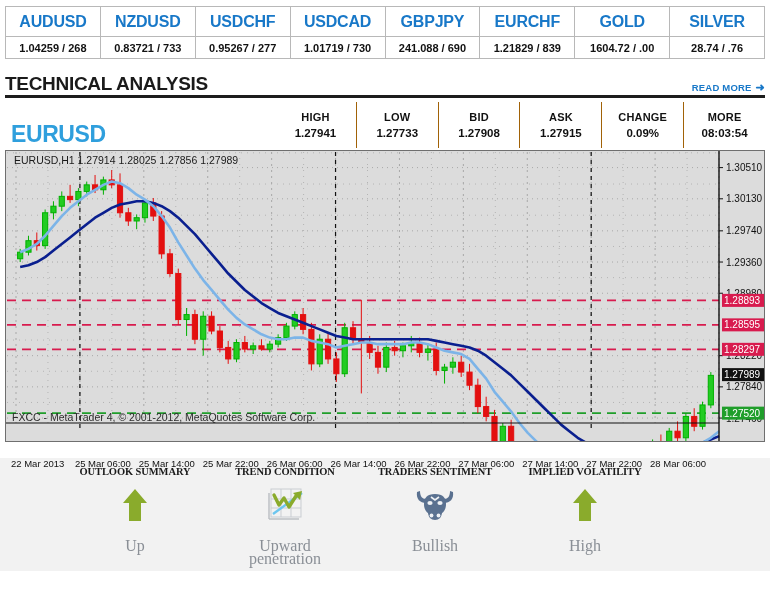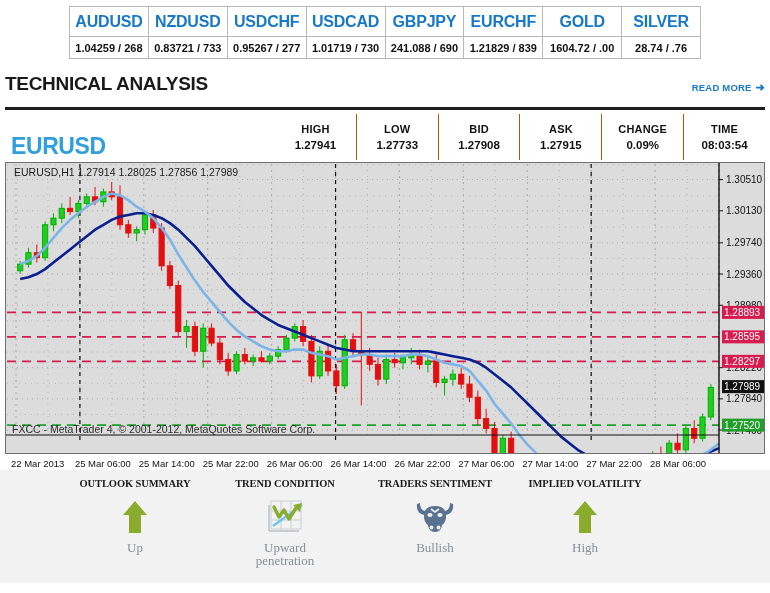--- a/index.html
+++ b/index.html
@@ -8,21 +8,21 @@
     width: 770px;
     height: 593px;
     background: #ffffff;
     font-family: "Liberation Sans", sans-serif;
     color: #1a1a1a;
     overflow: hidden;
   }
 
   
   .ticker {
-    width: 632px;
+    width: 760px;
     margin: 6px auto 0 auto;
     border-collapse: collapse;
     table-layout: fixed;
   }
   .ticker td {
     border: 1px solid #b8b8b8;
     text-align: center;
     padding: 0;
   }
   .ticker .sym {
@@ -40,21 +40,21 @@
   }
 
   
   .ta-band {
     width: 760px;
     margin: 14px auto 0 auto;
     display: flex;
     align-items: flex-end;
     justify-content: space-between;
     border-bottom: 3px solid #1d1d1d;
-    padding-bottom: 12px;
+    padding-bottom: 0;
   }
   .ta-title {
     font-size: 19px;
     font-weight: bold;
     letter-spacing: -0.3px;
     color: #1a1a1a;
   }
   .read-more {
     display: flex;
     align-items: center;
@@ -139,24 +139,24 @@
     white-space: nowrap;
   }
   .ind-icon {
     height: 44px;
     display: flex;
     align-items: center;
     justify-content: center;
     margin-top: 6px;
   }
   .ind-val {
-    font-size: 13px;
+    font-size: 16px;
     color: #8a8f96;
     line-height: 13px;
-    margin-top: 2px;
+    margin-top: 12px;
   }
 </style>
 </head>
 <body>
 
 <table class="ticker">
   <tbody>
       <tr>
     <td class="sym">AUDUSD</td>
     <td class="sym">NZDUSD</td>
@@ -205,21 +205,21 @@
     </div>
     <div class="stat">
       <div class="lbl">ASK</div>
       <div class="num">1.27915</div>
     </div>
     <div class="stat">
       <div class="lbl">CHANGE</div>
       <div class="num">0.09%</div>
     </div>
     <div class="stat">
-      <div class="lbl">TIME</div>
+      <div class="lbl">MORE</div>
       <div class="num">08:03:54</div>
     </div>
   </div>
 </div>
 
 <div class="chart-wrap">
   <svg class="chart-svg" id="chart" width="758" height="290" viewBox="0 0 758 290">
       <rect x="0" y="0" width="758" height="290" fill="#dcdcdc"></rect>
       <rect x="713" y="0" width="45" height="290" fill="#dcdcdc"></rect>
       <line x1="1" y1="16.603030303030437" x2="713" y2="16.603030303030437" stroke="#a8a8a8" stroke-width="1" stroke-dasharray="1 4"></line>
@@ -466,21 +466,21 @@
       <rect x="716" y="191.8372727272732" width="43" height="13" fill="#d81b4e"></rect>
       <text x="718" y="201.8372727272732" fill="#fff" font-family="&quot;Liberation Sans&quot;, sans-serif" font-size="10">1.28297</text>
       <rect x="716" y="217.13060606060634" width="43" height="13" fill="#111111"></rect>
       <text x="718" y="227.13060606060634" fill="#fff" font-family="&quot;Liberation Sans&quot;, sans-serif" font-size="10">1.27989</text>
       <rect x="716" y="255.6454545454556" width="43" height="13" fill="#1f9e2a"></rect>
       <text x="718" y="265.6454545454556" fill="#fff" font-family="&quot;Liberation Sans&quot;, sans-serif" font-size="10">1.27520</text>
     </svg>
 </div>
 
 <div style="width:770px;height:16px;position:relative;background:#fff;">
-  <div id="xaxis" style="position:absolute;left:0;top:4px;width:770px;height:16px;">
+  <div id="xaxis" style="position:absolute;left:0;top:16px;width:770px;height:16px;">
       <div style="position: absolute; top: 0px; left: 11px; font-size: 9.5px; color: rgb(17, 17, 17); white-space: nowrap; font-family: &quot;Liberation Sans&quot;, sans-serif;">22 Mar 2013</div>
       <div style="position: absolute; top: 0px; left: 74.9091px; font-size: 9.5px; color: rgb(17, 17, 17); white-space: nowrap; font-family: &quot;Liberation Sans&quot;, sans-serif;">25 Mar 06:00</div>
       <div style="position: absolute; top: 0px; left: 138.818px; font-size: 9.5px; color: rgb(17, 17, 17); white-space: nowrap; font-family: &quot;Liberation Sans&quot;, sans-serif;">25 Mar 14:00</div>
       <div style="position: absolute; top: 0px; left: 202.727px; font-size: 9.5px; color: rgb(17, 17, 17); white-space: nowrap; font-family: &quot;Liberation Sans&quot;, sans-serif;">25 Mar 22:00</div>
       <div style="position: absolute; top: 0px; left: 266.636px; font-size: 9.5px; color: rgb(17, 17, 17); white-space: nowrap; font-family: &quot;Liberation Sans&quot;, sans-serif;">26 Mar 06:00</div>
       <div style="position: absolute; top: 0px; left: 330.545px; font-size: 9.5px; color: rgb(17, 17, 17); white-space: nowrap; font-family: &quot;Liberation Sans&quot;, sans-serif;">26 Mar 14:00</div>
       <div style="position: absolute; top: 0px; left: 394.455px; font-size: 9.5px; color: rgb(17, 17, 17); white-space: nowrap; font-family: &quot;Liberation Sans&quot;, sans-serif;">26 Mar 22:00</div>
       <div style="position: absolute; top: 0px; left: 458.364px; font-size: 9.5px; color: rgb(17, 17, 17); white-space: nowrap; font-family: &quot;Liberation Sans&quot;, sans-serif;">27 Mar 06:00</div>
       <div style="position: absolute; top: 0px; left: 522.273px; font-size: 9.5px; color: rgb(17, 17, 17); white-space: nowrap; font-family: &quot;Liberation Sans&quot;, sans-serif;">27 Mar 14:00</div>
       <div style="position: absolute; top: 0px; left: 586.182px; font-size: 9.5px; color: rgb(17, 17, 17); white-space: nowrap; font-family: &quot;Liberation Sans&quot;, sans-serif;">27 Mar 22:00</div>

